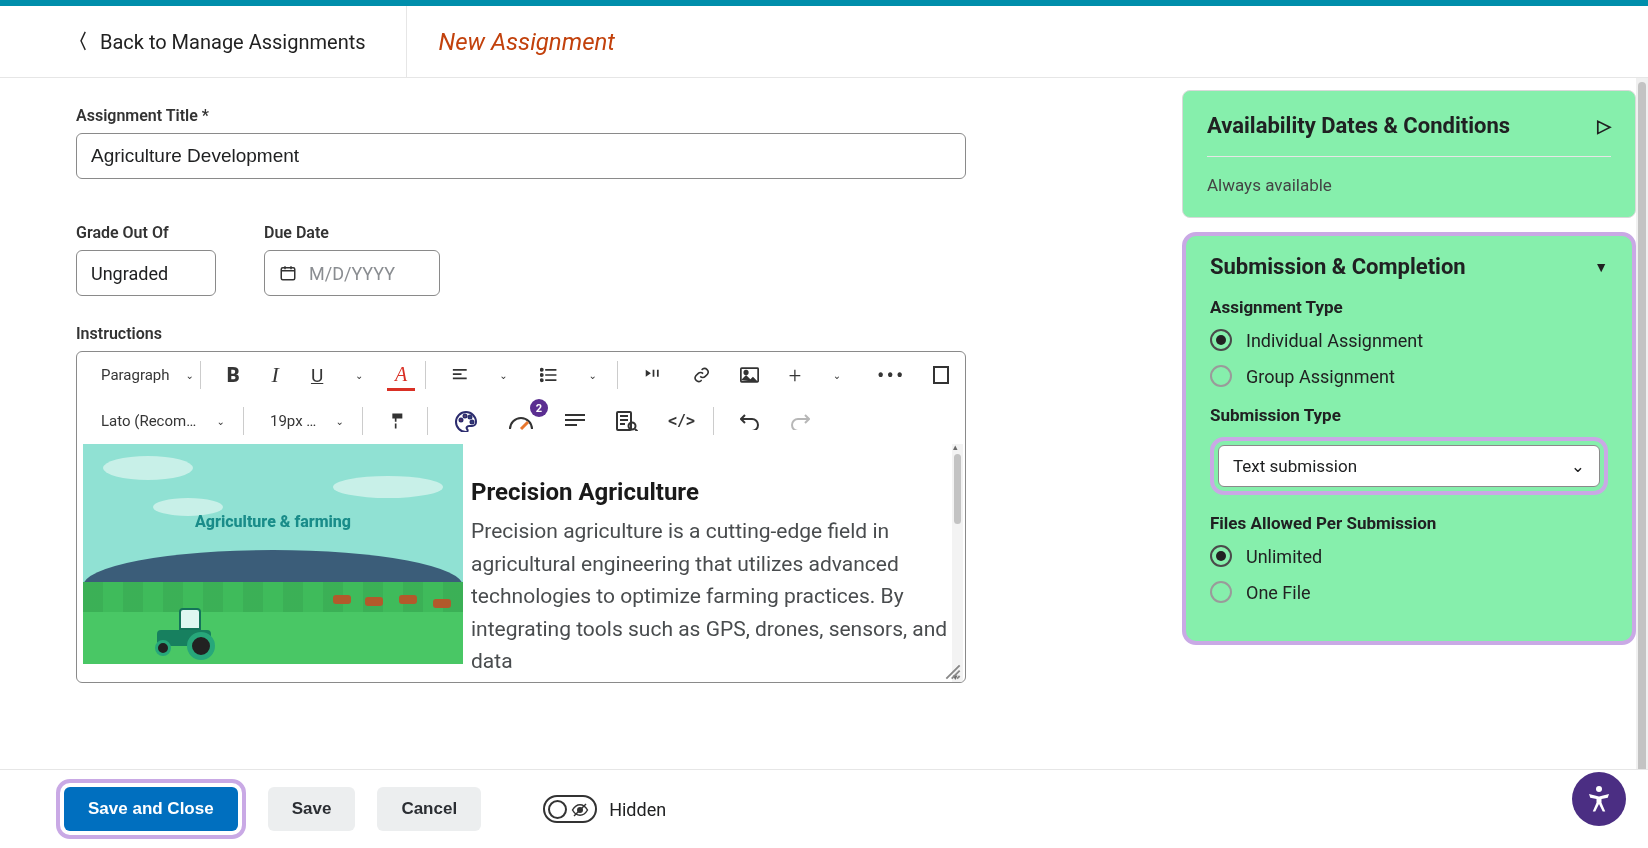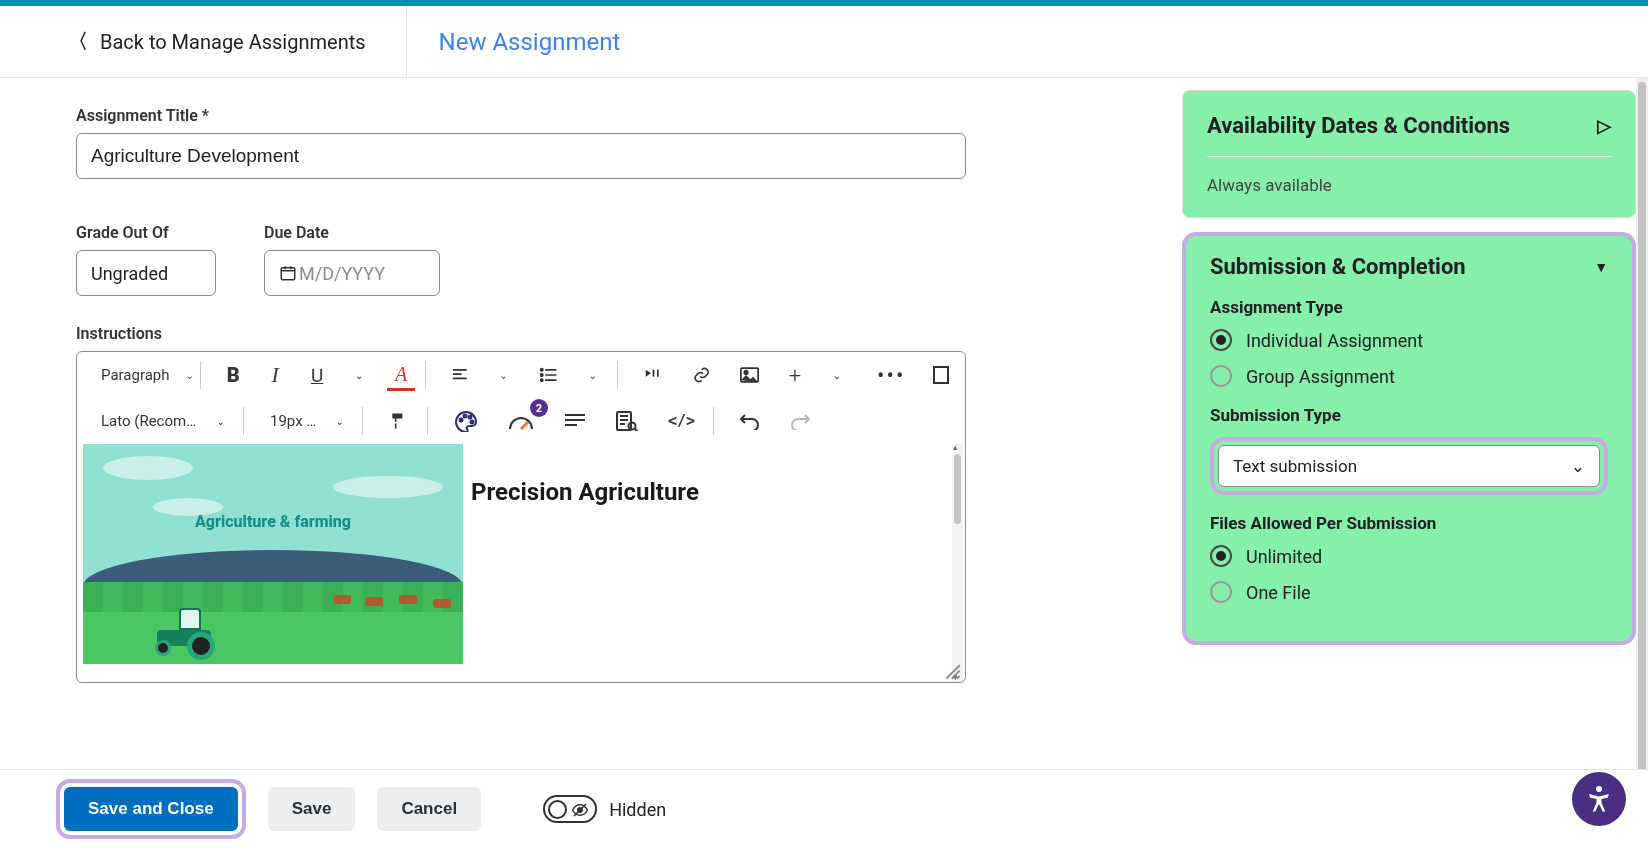--- a/index.html
+++ b/index.html
@@ -38,21 +38,22 @@
     font-weight: bold;
   }
   .divider-v {
     width: 1px;
     height: 72px;
     background: #e6e6e6;
   }
   .page-title {
     padding-left: 32px;
     font-size: 24px;
-    color: #3b82f6;
+    color: #c2410c;
+    font-style: italic;
   }
 
   .content {
     display: flex;
     height: calc(100% - 78px - 78px);
   }
   .main {
     flex: 1;
     padding: 28px 48px 20px 76px;
     overflow: auto;
@@ -90,21 +91,21 @@
     cursor: pointer;
   }
   .date-box {
     width: 176px;
     height: 46px;
     border: 1px solid #8a8a8a;
     border-radius: 6px;
     display: flex;
     align-items: center;
     padding: 0 14px;
-    gap: 2px;
+    gap: 12px;
     cursor: pointer;
   }
   .date-box .placeholder {
     color: #8a8d91;
     font-size: 18px;
   }
   .cal-icon {
     width: 18px; height: 18px;
   }
   .instructions-block {
@@ -565,20 +566,21 @@
             <div class="cow" style="bottom:56px;left:350px;"></div>
             <div class="tractor">
               <div class="cab"></div>
                 <div class="body"></div>
                 <div class="wf"></div>
                 <div class="wb"></div>
             </div>
           </div>
           <div class="editor-text">
             <h3>Precision Agriculture</h3>
+            <div>Precision agriculture is a cutting-edge field in agricultural engineering that utilizes advanced technologies to optimize farming practices. By integrating tools such as GPS, drones, sensors, and data</div>
           </div>
           <div class="scroll-thumb-illusion">
               <span class="up">▴</span>
               <span class="down">▾</span>
             </div>
         </div>
         <svg class="resize-grip" viewBox="0 0 12 12">
             <path d="M11 1L1 11M11 5L5 11M11 9L9 11" stroke="#888" stroke-width="1.4"></path>
           </svg>
       </div>

